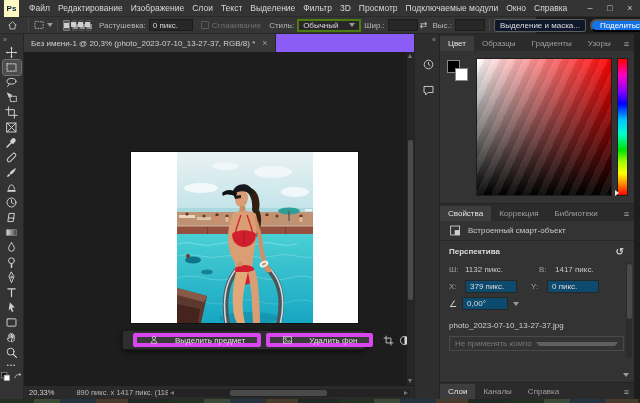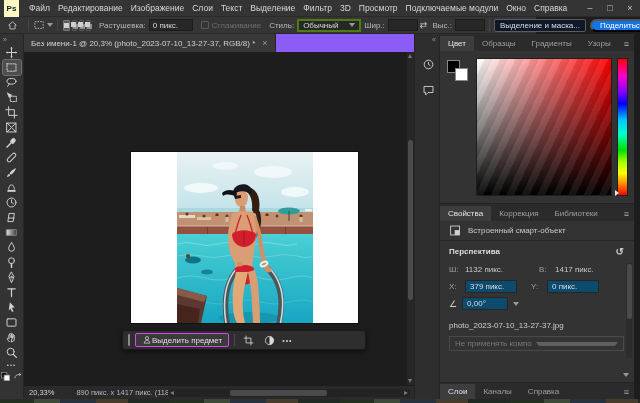--- a/index.html
+++ b/index.html
@@ -47,21 +47,21 @@
   .doc-tab { height:18px; background:#393939; border-right:1px solid #242424; display:flex; align-items:center; padding:0 7px; gap:7px; max-width:286px; }
   .doc-tab .t { font-size:8px; color:#d0d0d0; white-space:nowrap; overflow:hidden; }
   .doc-tab .x { font-size:9px; color:#9a9a9a; }
   .canvas { position:absolute; left:0; top:18px; right:7px; bottom:14px; background:#1d1d1d; overflow:hidden; }
   .doc { position:absolute; left:107px; top:100px; width:227px; height:171px; background:#ffffff; box-shadow:0 0 0 1px #111; }
   .photo { position:absolute; left:46px; top:0; width:136px; height:171px; }
 
   
   .ctx-bar { position:absolute; left:98px; top:278px; width:244px; height:20px; background:#2e2e2e; border:1px solid #1a1a1a; border-radius:3px; box-shadow:0 2px 5px rgba(0,0,0,.5); display:flex; align-items:center; padding:0 5px; gap:5px; }
   .ctx-handle { width:2px; height:12px; background:#8a8a8a; border-radius:1px; }
-  .ctx-btn { height:14px; background:#3a3a3a; border:1px solid #d946ef; border-radius:2px; color:#e0e0e0; font-size:8px; display:flex; align-items:center; gap:0; padding:0 6px; white-space:nowrap; }
+  .ctx-btn { height:14px; background:#3a3a3a; border:4px solid #d946ef; border-radius:2px; color:#e0e0e0; font-size:8px; display:flex; align-items:center; gap:16px; padding:0 12px; white-space:nowrap; }
   .ctx-btn svg, .ctx-ic svg { stroke:#d8d8d8; fill:none; stroke-width:1.2; }
   .ctx-sep { width:1px; height:12px; background:#4a4a4a; }
   .ctx-ic { width:16px; height:14px; display:flex; align-items:center; justify-content:center; }
   .ctx-more { color:#cfcfcf; font-size:7px; letter-spacing:1px; }
 
   
   .vscroll { position:absolute; right:0; top:18px; bottom:14px; width:7px; background:#262626; }
   .vthumb { position:absolute; left:1px; width:5px; top:88px; height:160px; background:#4a4a4a; border-radius:2px; }
   .varrow { position:absolute; left:1px; width:0; height:0; border-left:2.5px solid transparent; border-right:2.5px solid transparent; }
   .varrow.up { top:2px; border-bottom:4px solid #777; }
@@ -430,20 +430,28 @@
 
       <div class="ctx-bar">
         <span class="ctx-handle"></span>
         <button class="ctx-btn">
           <svg width="10" height="10" viewBox="0 0 16 16">
               <circle cx="8" cy="5" r="2.6"></circle>
               <path d="M3.5 13c.5-3 2.3-4.6 4.5-4.6s4 1.6 4.5 4.6z"></path>
             </svg>
           <span>Выделить предмет</span>
         </button>
+        <button class="ctx-btn">
+          <svg width="11" height="10" viewBox="0 0 16 16">
+              <rect x="1.5" y="3" width="13" height="10"></rect>
+              <circle cx="5" cy="6" r="1.1"></circle>
+              <path d="M3 12l3.5-4 2.5 3 2-2.5 3 3.5"></path>
+            </svg>
+          <span>Удалить фон</span>
+        </button>
         <span class="ctx-sep"></span>
         <span class="ctx-ic">
             <svg width="11" height="11" viewBox="0 0 16 16">
               <path d="M4.5 1v10.5H15M1 4.5h10.5V15"></path>
             </svg>
           </span>
         <span class="ctx-ic">
             <svg width="11" height="11" viewBox="0 0 16 16">
               <circle cx="8" cy="8" r="6"></circle>
               <path d="M8 2a6 6 0 010 12z" fill="#d8d8d8" stroke="none"></path>

